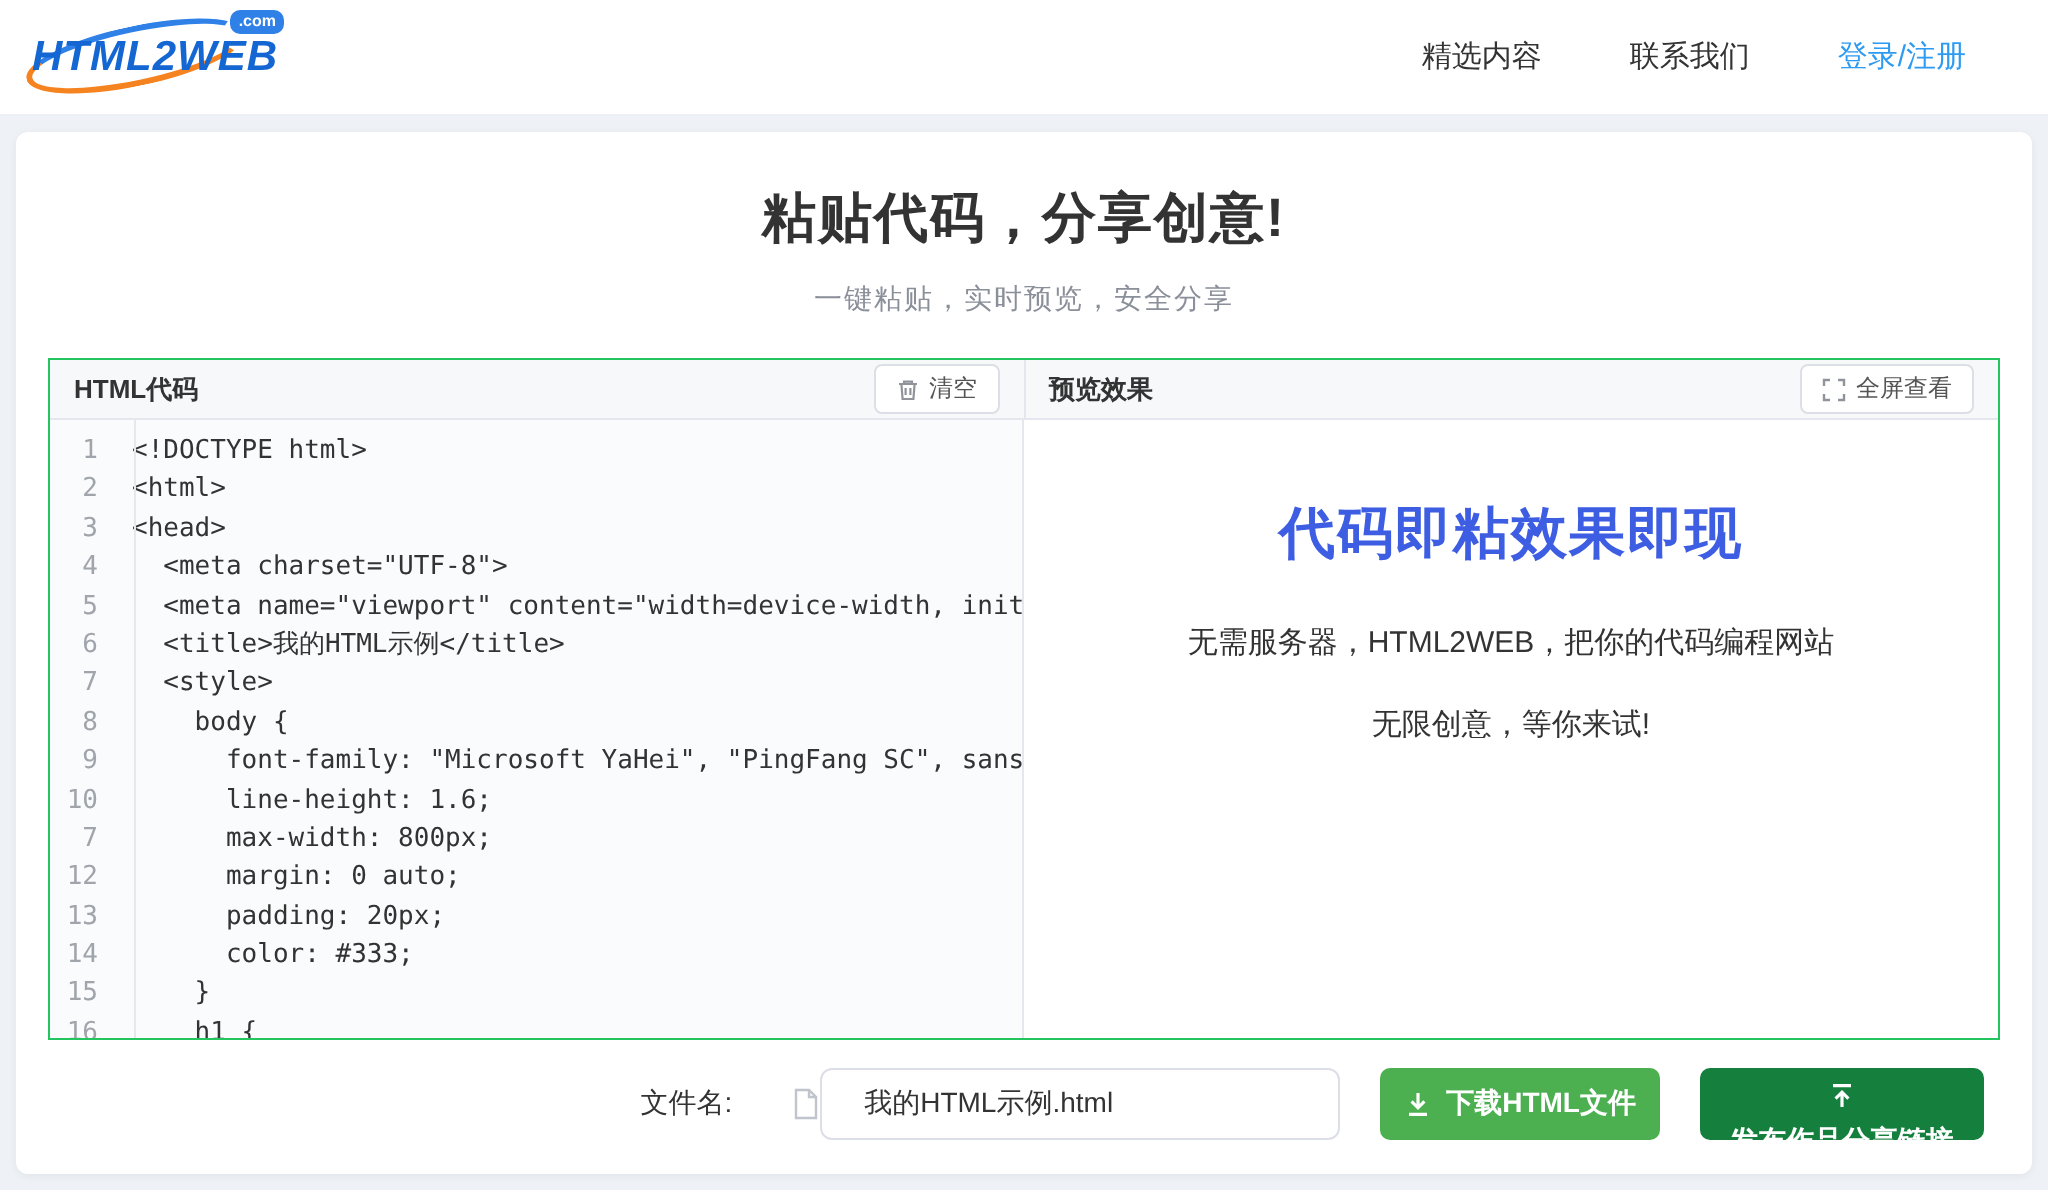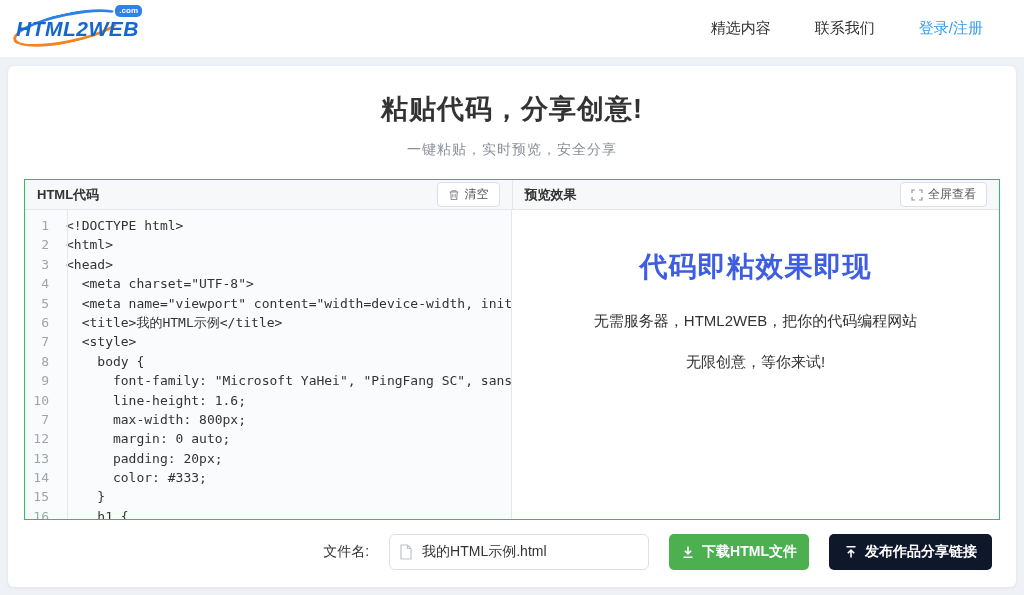--- a/index.html
+++ b/index.html
@@ -61,26 +61,26 @@
   .preview-area p.p1 { margin-top:26px; }
   .preview-area p.p2 { margin-top:22px; }
 
   
   .actions { height:63px; display:flex; align-items:center; justify-content:flex-end;
              padding-right:24px; gap:20px; }
   .file-label { font-size:14px; color:#333;margin-left:36px; }
   .input-wrap { position:relative; }
   .input-wrap svg { position:absolute; left:10px; top:10px; }
   .file-input { width:260px; height:36px; border:1px solid #dcdfe6; border-radius:6px;
-                padding:0 10px 0 32px; font-size:14px; color:#333; font-family:inherit; outline:none; }
+                padding:0 10px 0 21px; font-size:14px; color:#333; font-family:inherit; outline:none;margin-left:24px; }
   .btn { display:flex; align-items:center; gap:7px; height:36px; border:none; border-radius:5px;
          color:#fff; font-size:14px; font-weight:bold; cursor:pointer; font-family:inherit; }
   .btn svg { display:block; }
   .btn.green  { background:#4caf50; padding:0 12px; }
-  .btn.orange { background:#0f172a; padding:7px 15px; }
+  .btn.orange { background:#15803d; padding:7px 15px;flex-direction:column; }
 </style>
 </head>
 <body>
 
 <header class="navbar">
   <div class="logo">
     <div class="logo-swoosh">
       <div class="arc orange"></div>
       <div class="arc blue"></div>
     </div>

